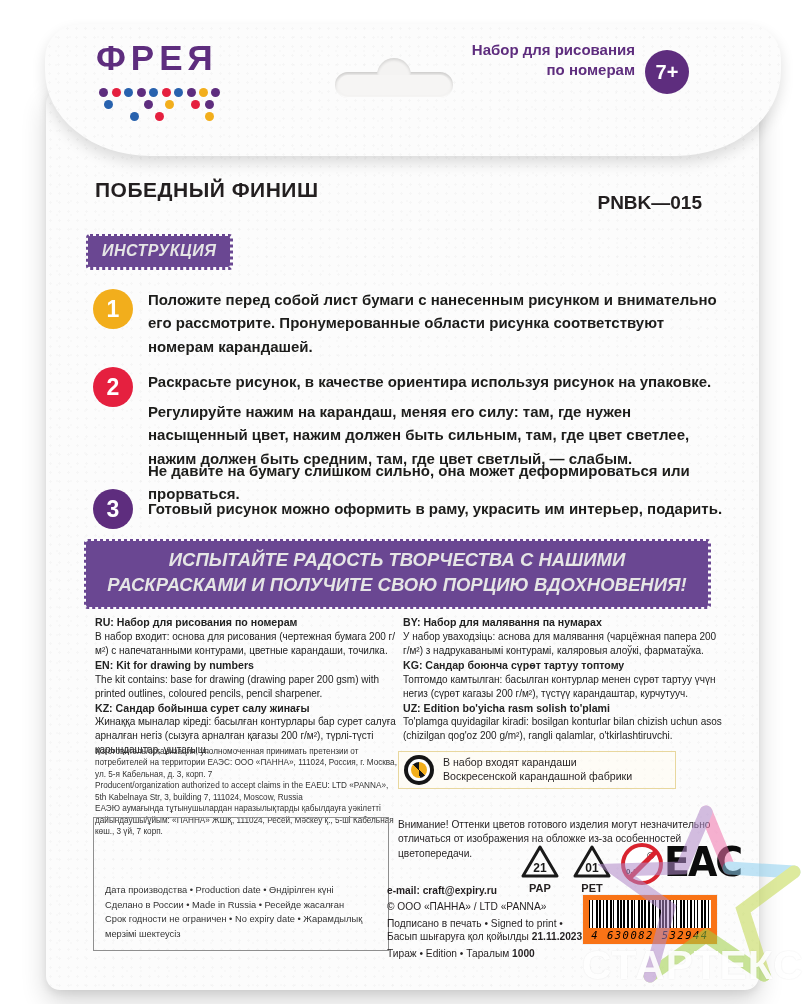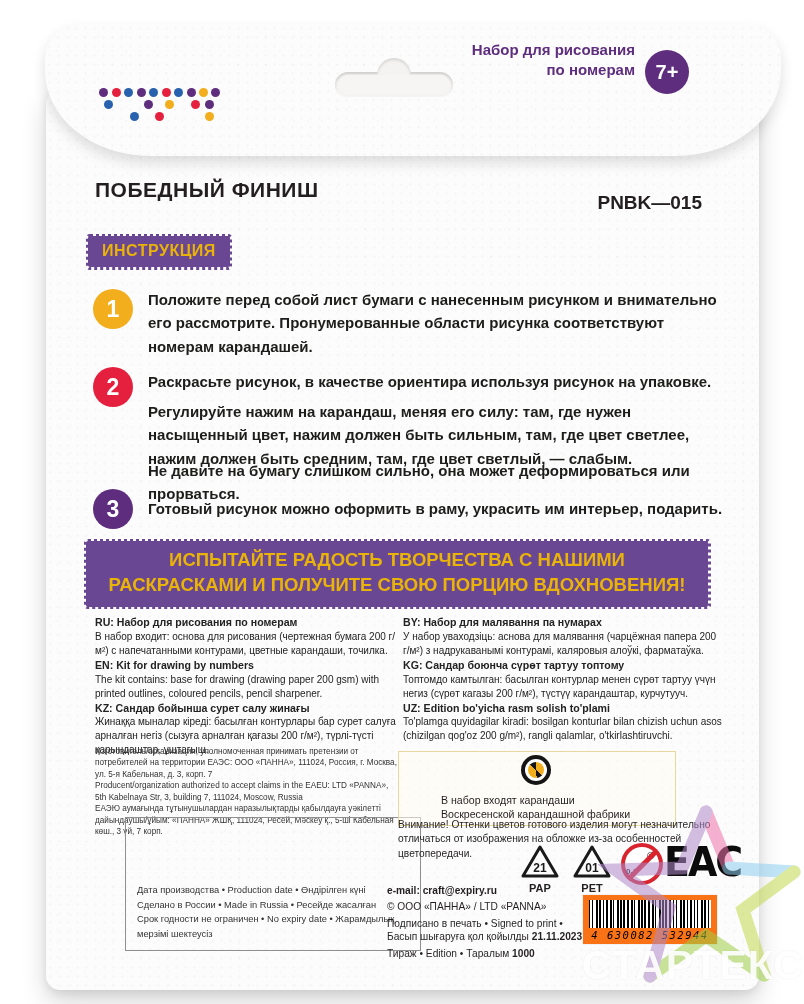--- a/index.html
+++ b/index.html
@@ -44,21 +44,21 @@
   .hang-hole::after{content:"";position:absolute;inset:3px;border-radius:11px;background:#f6f5f4;}
   .kit-label{left:430px;top:40px;width:205px;text-align:right;font-size:15px;font-weight:700;color:var(--purple);line-height:1.35;white-space:pre-line;}
   .age-badge{left:645px;top:50px;width:44px;height:44px;border-radius:50%;background:var(--purple);color:#fff;
     display:flex;align-items:center;justify-content:center;font-size:20px;font-weight:700;}
 
   
   .product-title{left:95px;top:178px;font-size:21px;font-weight:700;letter-spacing:.5px;}
   .product-code{left:590px;top:192px;width:112px;text-align:right;font-size:19px;font-weight:700;}
 
   
-  .ragged{background:var(--banner);color:#eab308;font-weight:700;border-radius:2px;}
+  .ragged{background:var(--banner);color:#e5e5e5;font-weight:700;border-radius:2px;font-style:italic;}
   .ragged::before{content:"";position:absolute;inset:-2.5px;border:3px dotted var(--banner);border-radius:4px;z-index:-1;}
   .instr-badge{left:88px;top:236px;padding:6px 14px 7px;font-size:16px;letter-spacing:.5px;}
 
   
   .step-circle{width:40px;height:40px;border-radius:50%;left:93px;color:#fff;font-weight:700;font-size:23px;
     display:flex;align-items:center;justify-content:center;}
   .c1{top:289px;background:var(--yellow);}
   .c2{top:367px;background:var(--red);}
   .c3{top:489px;background:var(--purple);}
   .step-text{left:148px;width:578px;font-size:15px;font-weight:700;line-height:1.55;color:#1d1d1b;}
@@ -73,25 +73,25 @@
   
   .lang-col{font-size:10px;line-height:1.4;color:#222;}
   .langL{left:95px;top:615px;width:302px;}
   .langR{left:403px;top:615px;width:322px;}
   .lang-title{font-weight:700;font-size:10.6px;}
 
   
   .mfr{left:95px;top:746px;width:304px;font-size:8.2px;line-height:1.4;color:#333;}
   .mfr p{margin:0;}
 
-  .date-box{left:93px;top:817px;width:294px;height:132px;border:1.3px solid #8f8f8f;margin-left:32px;}
+  .date-box{left:93px;top:817px;width:294px;height:132px;border:1.3px solid #8f8f8f;}
   .date-lines{position:absolute;left:11px;bottom:9px;font-size:9.3px;line-height:1.55;color:#333;}
 
   .pencil-note{left:398px;top:751px;width:278px;border:1px solid #e8d79e;background:rgba(255,252,240,.55);
-    display:flex;align-items:center;gap:9px;padding:3px 8px 3px 5px;font-size:10.6px;line-height:1.3;white-space:pre-line;box-sizing:border-box;flex-direction:column;}
+    display:flex;align-items:center;gap:9px;padding:3px 8px 3px 5px;font-size:10.6px;line-height:1.3;white-space:pre-line;box-sizing:border-box;}
   .vkf{position:relative;flex:0 0 30px;width:30px;height:30px;border-radius:50%;background:#151515;}
   .vkf::before{content:"";position:absolute;inset:4px;border-radius:50%;background:#fff;}
   .vkf::after{content:"";position:absolute;inset:7px;border-radius:50%;
     background:conic-gradient(var(--yellow) 0 130deg,#151515 130deg 175deg,var(--yellow) 175deg 310deg,#151515 310deg);}
 
   .conformity{left:398px;top:788px;width:346px;font-size:10.2px;line-height:1.4;white-space:pre-line;}
   .attention{left:398px;top:818px;width:346px;font-size:10.2px;line-height:1.4;white-space:pre-line;}
 
   .contact{left:387px;top:884px;width:205px;font-size:10.2px;line-height:1.32;}
   .contact p{margin:0 0 3px 0;}
@@ -122,20 +122,21 @@
 </head>
 <body>
 
 <div class="stage">
 
   <div class="card main-card"></div>
   <div class="card header-card"></div>
 
   <div class="content">
 
+    <div class="brand-text">ФРЕЯ</div>
     <div class="logo-dots">
         <span class="dot" style="left: 0px; top: 0px; background: rgb(94, 45, 126);"></span>
         <span class="dot" style="left: 13px; top: 0px; background: rgb(229, 32, 63);"></span>
         <span class="dot" style="left: 25px; top: 0px; background: rgb(40, 98, 174);"></span>
         <span class="dot" style="left: 38px; top: 0px; background: rgb(94, 45, 126);"></span>
         <span class="dot" style="left: 50px; top: 0px; background: rgb(40, 98, 174);"></span>
         <span class="dot" style="left: 63px; top: 0px; background: rgb(229, 32, 63);"></span>
         <span class="dot" style="left: 75px; top: 0px; background: rgb(40, 98, 174);"></span>
         <span class="dot" style="left: 88px; top: 0px; background: rgb(94, 45, 126);"></span>
         <span class="dot" style="left: 100px; top: 0px; background: rgb(242, 174, 28);"></span>

